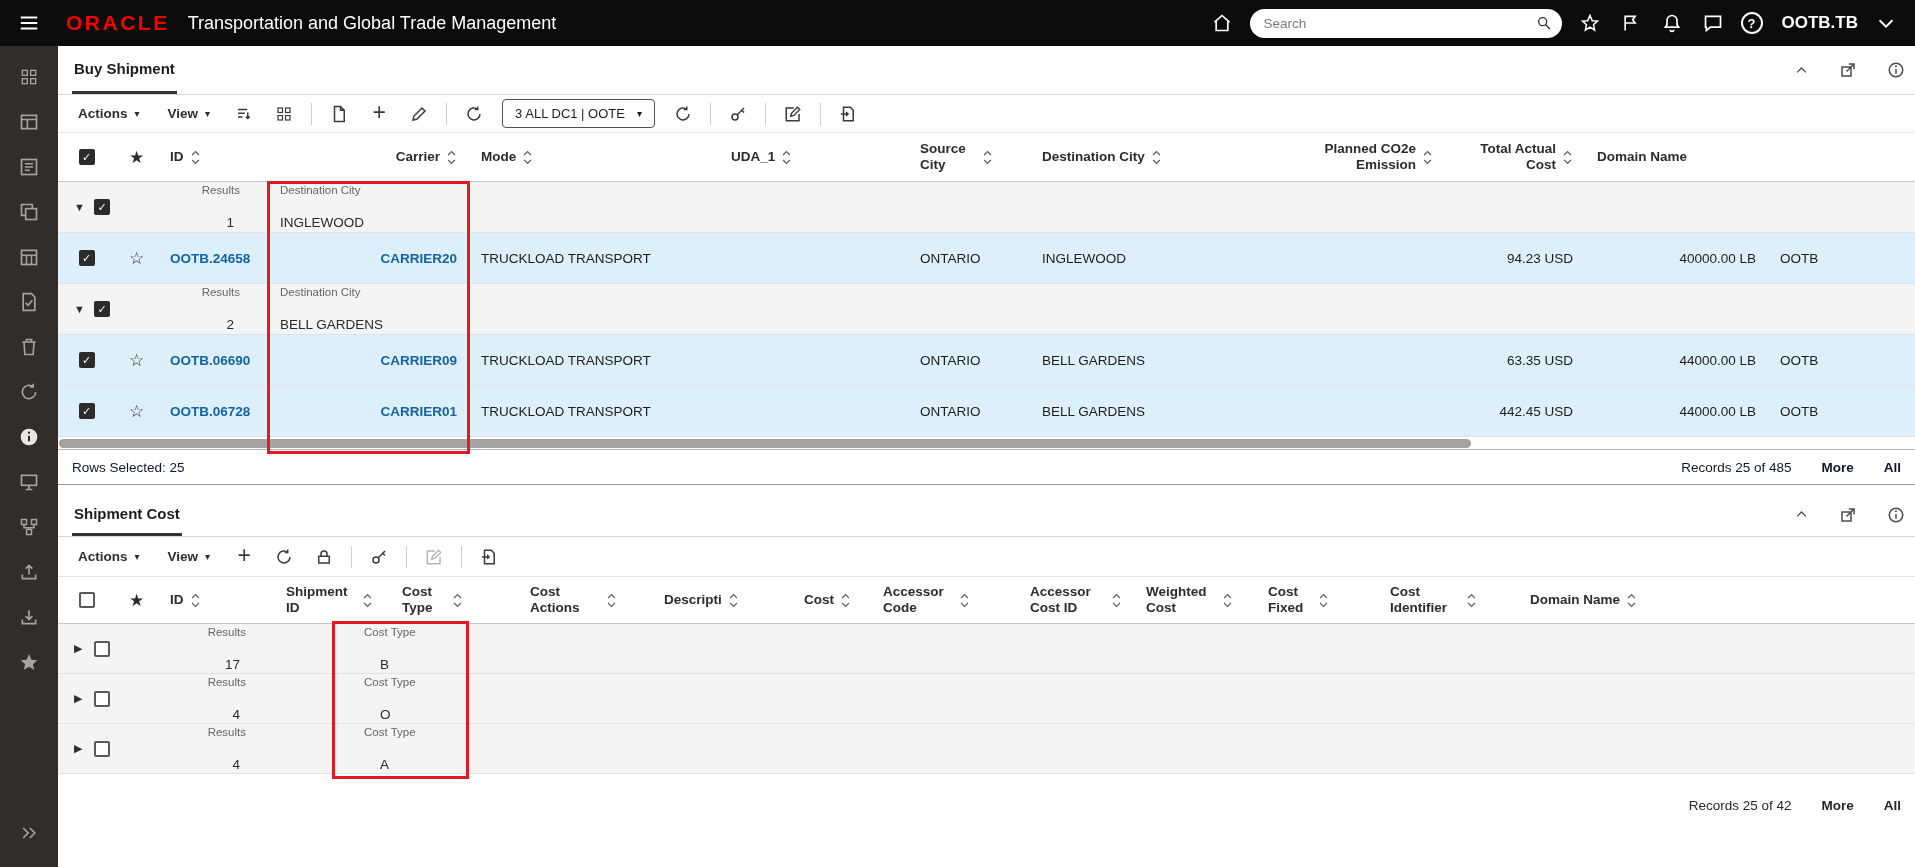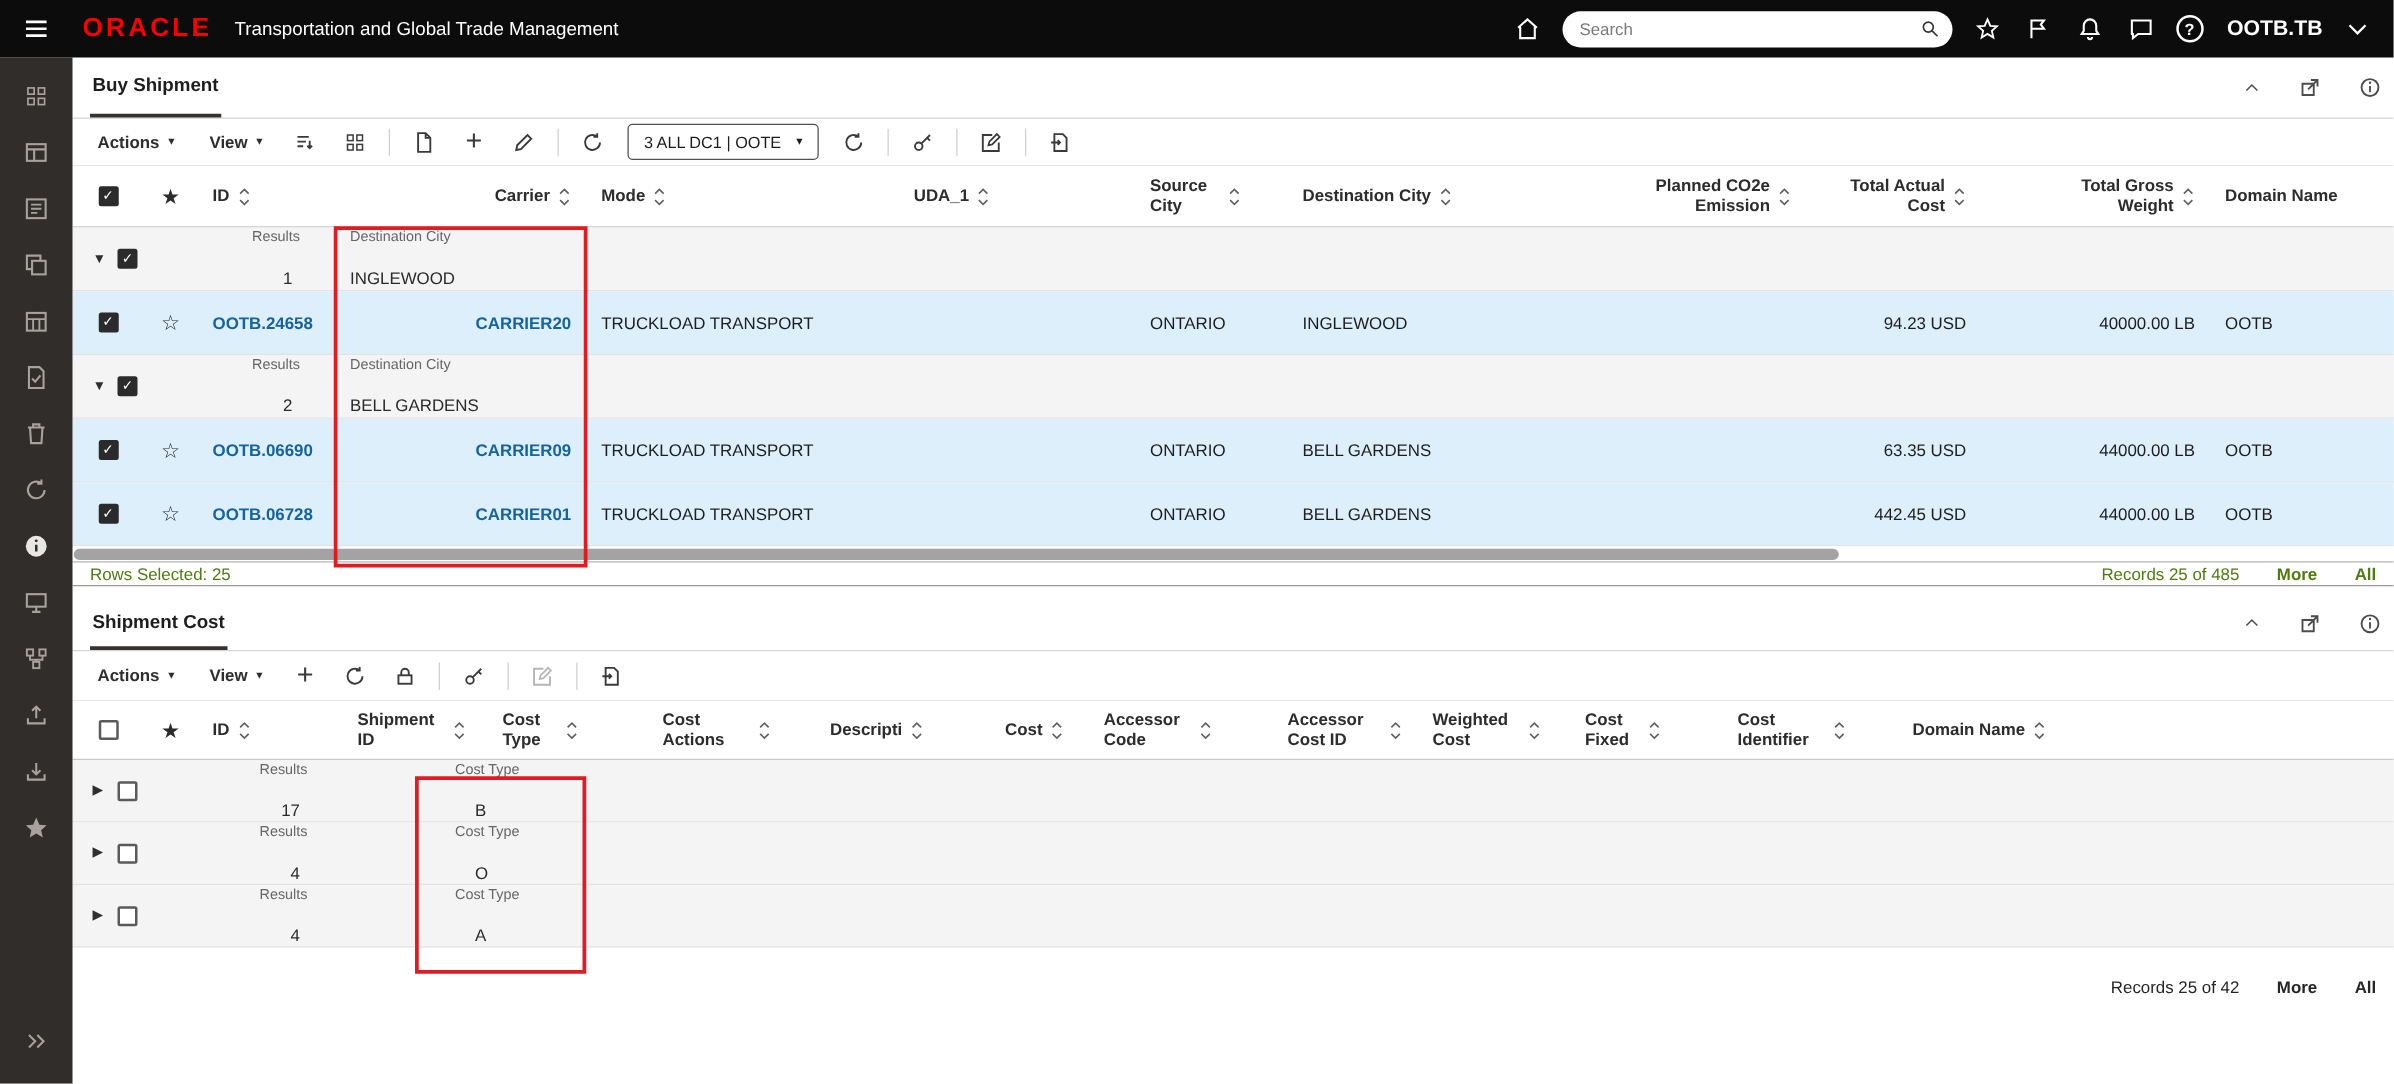--- a/index.html
+++ b/index.html
@@ -10,21 +10,21 @@
 svg.ic{width:18px;height:18px;display:block}
 svg.ic16{width:16px;height:16px;display:block}
 svg.ic14{width:15px;height:15px;display:block}
 svg.ic20{width:20px;height:20px;display:block}
 svg.ic22{width:22px;height:22px;display:block}
 
 
 .topbar{position:absolute;top:0;left:0;width:100%;height:46px;background:#0c0c0c;display:flex;align-items:center;color:#fff;z-index:6}
 .hamburger{width:58px;height:46px;display:flex;align-items:center;justify-content:center}
 .brand{font-size:21px;font-weight:bold;letter-spacing:2.5px;color:#f80000;margin-left:8px}
-.app-title{font-size:15px;margin-left:18px;font-weight:400}
+.app-title{font-size:18px;margin-left:18px;font-weight:400}
 .top-right{margin-left:auto;display:flex;align-items:center;gap:15px;padding-right:16px}
 .tr-btn{color:#fff;display:flex;align-items:center;justify-content:center;width:26px;height:26px}
 .searchbox{width:312px;height:29px;background:#fff;border-radius:15px;display:flex;align-items:center;padding:0 10px 0 14px;color:#333}
 .searchbox input{border:none;outline:none;flex:1;font-size:13.5px;font-family:inherit;color:#222;background:transparent}
 .searchbox input::placeholder{color:#7a7a7a}
 .help{width:22px;height:22px;border:2px solid #fff;border-radius:50%;display:flex;align-items:center;justify-content:center;font-size:13px;font-weight:bold}
 .user{font-size:17px;font-weight:bold;margin-left:4px}
 
 
 .sidebar{position:absolute;top:46px;left:0;width:58px;height:821px;background:#312d2a;display:flex;flex-direction:column;align-items:center;padding-top:8px;z-index:5}
@@ -111,21 +111,21 @@
 .w2-acode{width:147px}
 .w2-acostid{width:116px}
 .w2-wcost{width:122px}
 .w2-cfixed{width:122px}
 .w2-cident{width:140px}
 .w2-dom{width:159px}
 
 .hscroll{height:12px;display:flex;align-items:center;padding:0 1px;background:#fff}
 .hthumb{height:9px;width:1412px;background:#a3a3a3;border-radius:5px}
 
-.statusbar{height:20px;display:flex;align-items:center;padding:0 14px;border-top:1px solid #b5b5b5;border-bottom:1px solid #9a9a9a;font-size:13.5px;color:#4d7c0f;background:#fff}
+.statusbar{height:36px;display:flex;align-items:center;padding:0 14px;border-top:1px solid #b5b5b5;border-bottom:1px solid #9a9a9a;font-size:13.5px;color:#0f172a;background:#fff}
 .sb-right{margin-left:auto;display:flex;align-items:center;gap:30px}
 .sb-bold{font-weight:bold;font-size:13.5px}
 .gap{height:8px}
 .footer2{margin-top:24px;display:flex;justify-content:flex-end;align-items:center;gap:30px;padding:0 14px;font-size:13.5px;color:#262626}
 
 .redbox{position:absolute;border:3px solid #e11b22;pointer-events:none;z-index:8}
 #redbox1{left:267px;top:181px;width:203px;height:273px}
 #redbox2{left:332px;top:621px;width:137px;height:158px}
 </style>
 </head>
@@ -527,26 +527,20 @@
         <svg class="sort">
           <use href="#i-colsort"></use>
         </svg>
       </div>
     <div class="cell w-cost hcell r">
         <span class="wrap mw90">Total Actual Cost</span>
         <svg class="sort">
           <use href="#i-colsort"></use>
         </svg>
       </div>
-    <div class="cell w-wt hcell r">
-        <span class="wrap mw90">Total Gross Weight</span>
-        <svg class="sort">
-          <use href="#i-colsort"></use>
-        </svg>
-      </div>
     <div class="cell w-dom hcell">
         <span>Domain Name</span>
       </div>
   </div>
 
   <div class="row grp t1row">
     <div class="cell w-selstar">
       <span class="tri">▼</span>
       <span class="cb on"></span>
     </div>

